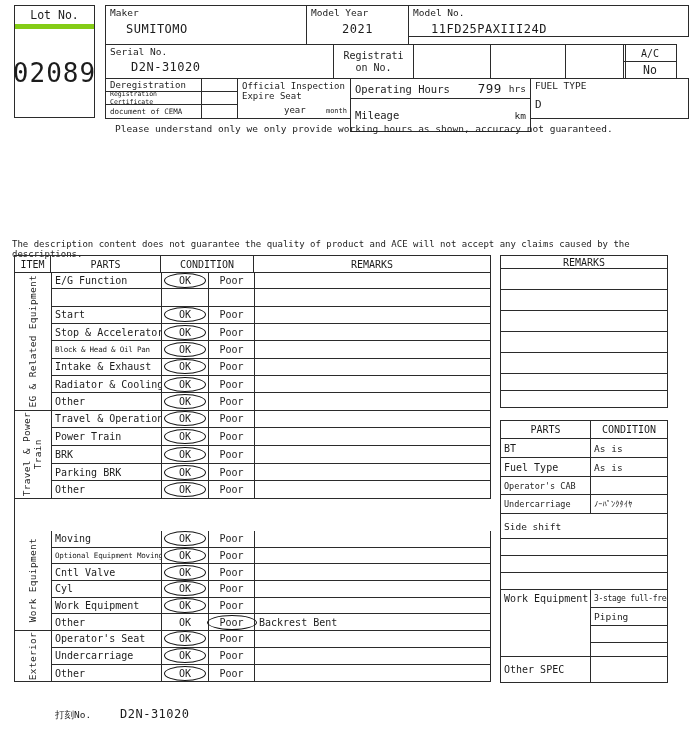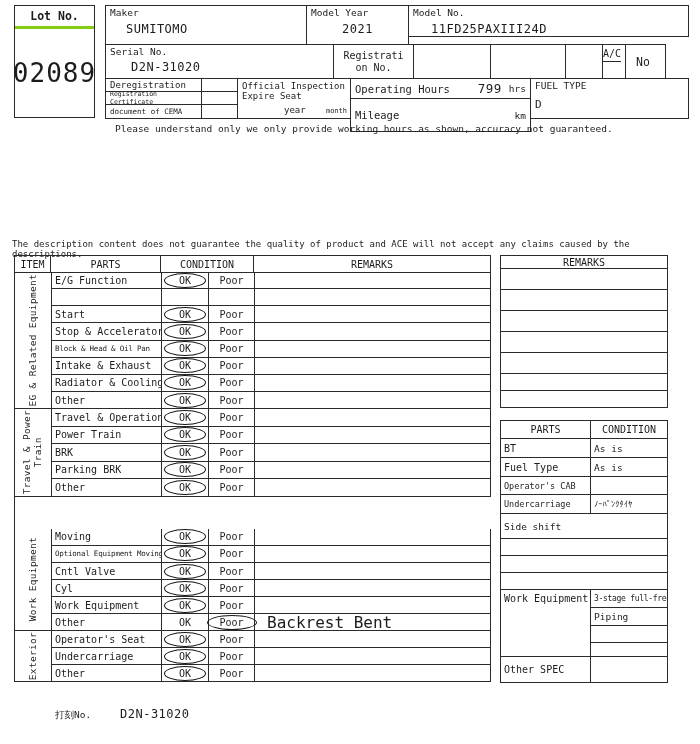--- a/index.html
+++ b/index.html
@@ -9,21 +9,21 @@
     font-family:"DejaVu Sans Mono","Liberation Mono",monospace;
     color:#1c1c1c;
   }
   .abs { position:absolute; }
   .cellb { border:1px solid #2b2b2b; }
   .lbl { font-size:9.5px; padding:2px 0 0 4px; line-height:1.15; }
   .val { font-size:12px; letter-spacing:0.5px; }
 
   
   .lot-box { left:14px; top:5px; width:81px; height:113px; border:1px solid #2b2b2b; display:flex; flex-direction:column; }
-  .lot-head { height:23px; border-bottom:3px solid #84cc16; display:flex; align-items:center; justify-content:center; font-size:11.5px;font-weight:bold; }
+  .lot-head { height:23px; border-bottom:5px solid #84cc16; display:flex; align-items:center; justify-content:center; font-size:11.5px; }
   .lot-value { flex:1; display:flex; align-items:center; justify-content:center; font-size:26px; letter-spacing:1px; }
 
   
   .ac-top { height:17px; border-bottom:1px solid #2b2b2b; display:flex; align-items:center; justify-content:center; font-size:10px; }
   .ac-bot { flex:1; display:flex; align-items:center; justify-content:center; font-size:11.5px; }
   .dereg { display:flex; align-items:center; padding-left:4px; }
   .oi-year { position:absolute; left:46px; bottom:3px; font-size:9px; }
   .oi-month { position:absolute; right:3px; bottom:3px; font-size:7px; }
   .oh-row { display:flex; align-items:center; padding:0 4px; }
   .oh-label { flex:1; font-size:10.5px; }
@@ -42,21 +42,21 @@
   .grp { display:flex; min-height:0; }
   .item-cell { width:37px; border-right:1px solid #2b2b2b; border-bottom:1px solid #2b2b2b; display:flex; align-items:center; justify-content:center; }
   .vlabel { writing-mode:vertical-rl; transform:rotate(180deg); white-space:pre-line; font-size:9.5px; letter-spacing:0.3px; text-align:center; line-height:1.15; }
   .rows-col { flex:1; display:flex; flex-direction:column; min-width:0; }
   .irow { flex:1; display:flex; min-height:0; }
   .irow > div { border-right:1px solid #2b2b2b; border-bottom:1px solid #2b2b2b; display:flex; align-items:center; }
   .c-parts { width:110px; padding-left:3px; font-size:10px; white-space:nowrap; overflow:hidden; }
   .c-parts.small { font-size:7.5px; letter-spacing:-0.2px; }
   .c-ok { width:47px; justify-content:center; font-size:10px; }
   .c-poor { width:46px; justify-content:center; font-size:10px; }
-  .c-rem { flex:1; padding-left:12px; font-size:16px; white-space:nowrap; overflow:hidden;text-align:right; }
+  .c-rem { flex:1; padding-left:4px; font-size:10px; white-space:nowrap; overflow:hidden;text-align:right; }
   .oval { border:1.5px solid #161616; border-radius:50%; min-width:42px; height:15px; display:inline-flex; align-items:center; justify-content:center; }
   .poval { min-width:50px; }
 
   
   .rremarks { left:500px; top:255px; width:168px; height:153px; border:1px solid #2b2b2b; display:flex; flex-direction:column; }
   .rr-head { height:13px; border-bottom:1px solid #2b2b2b; display:flex; align-items:center; justify-content:center; font-size:10px; }
   .rrow { border-bottom:1px solid #2b2b2b; }
   .rrow:last-child { border-bottom:none; }
 
   
@@ -102,21 +102,21 @@
   <div class="lbl">Serial No.</div>
   <div class="val" style="padding:2px 0 0 25px">D2N-31020</div>
 </div>
 <div class="abs cellb" style="left:333px;top:44px;width:81px;height:35px;display:flex;flex-direction:column;align-items:center;justify-content:center;font-size:10px;line-height:1.15">
   <div>Registrati</div>
   <div>on No.</div>
 </div>
 <div class="abs cellb" style="left:413px;top:44px;width:78px;height:35px"></div>
 <div class="abs cellb" style="left:490px;top:44px;width:76px;height:35px"></div>
 <div class="abs cellb" style="left:565px;top:44px;width:61px;height:35px"></div>
-<div class="abs cellb" style="left:602px;top:44px;width:64px;height:35px;display:flex;flex-direction:row">
+<div class="abs cellb" style="left:623px;top:44px;width:54px;height:35px;display:flex;flex-direction:column">
   <div class="ac-top">A/C</div>
   <div class="ac-bot">No</div>
 </div>
 
 <div class="abs cellb dereg" style="left:105px;top:78px;width:97px;height:14px;font-size:9px">Deregistration</div>
 <div class="abs cellb" style="left:201px;top:78px;width:37px;height:14px"></div>
 <div class="abs cellb dereg" style="left:105px;top:91px;width:97px;height:14px;font-size:6.5px">Registration Certificate</div>
 <div class="abs cellb" style="left:201px;top:91px;width:37px;height:14px"></div>
 <div class="abs cellb dereg" style="left:105px;top:104px;width:97px;height:15px;font-size:7.5px">document of CEMA</div>
 <div class="abs cellb" style="left:201px;top:104px;width:37px;height:15px"></div>

